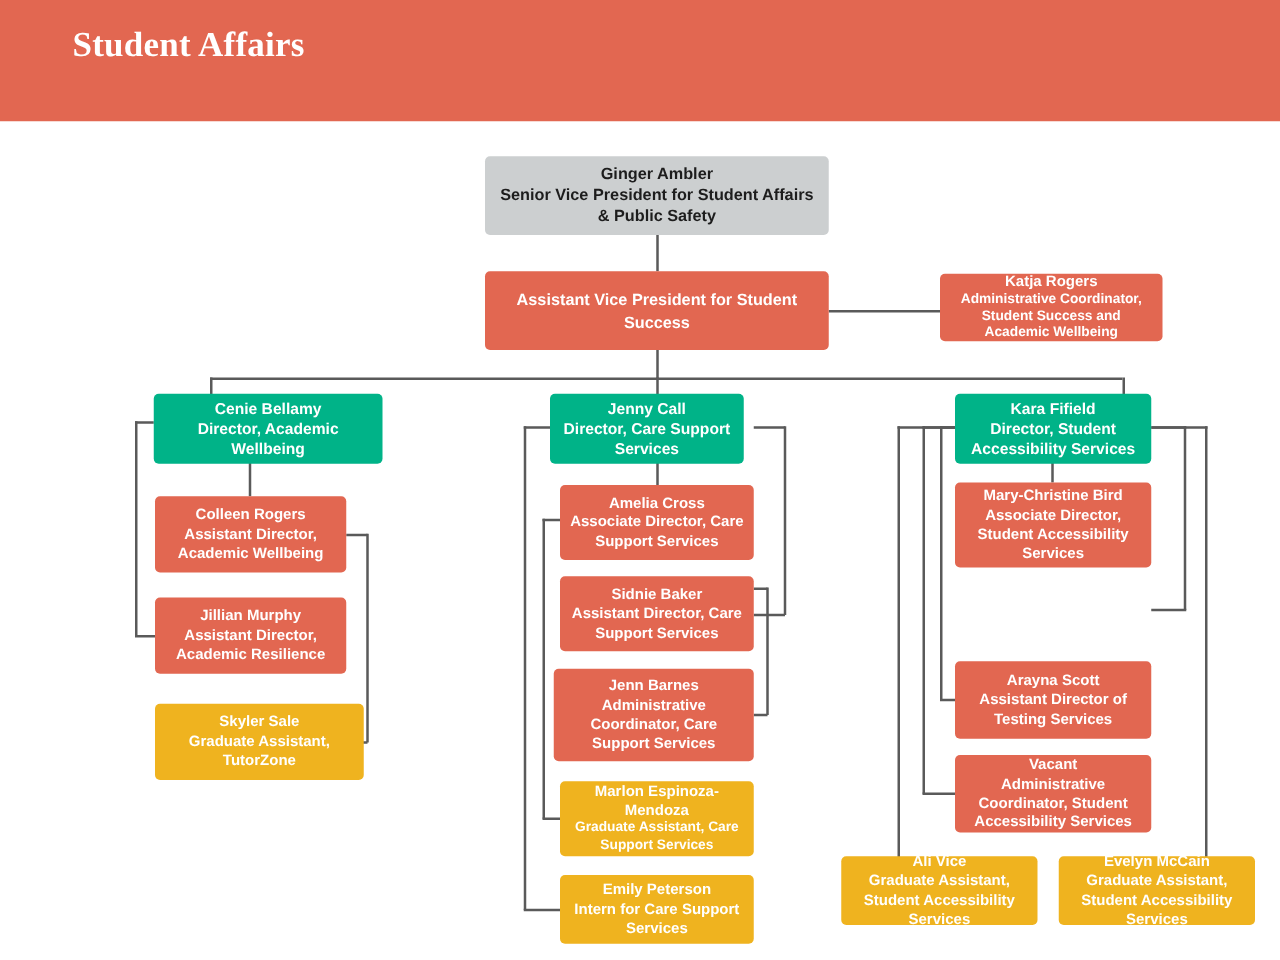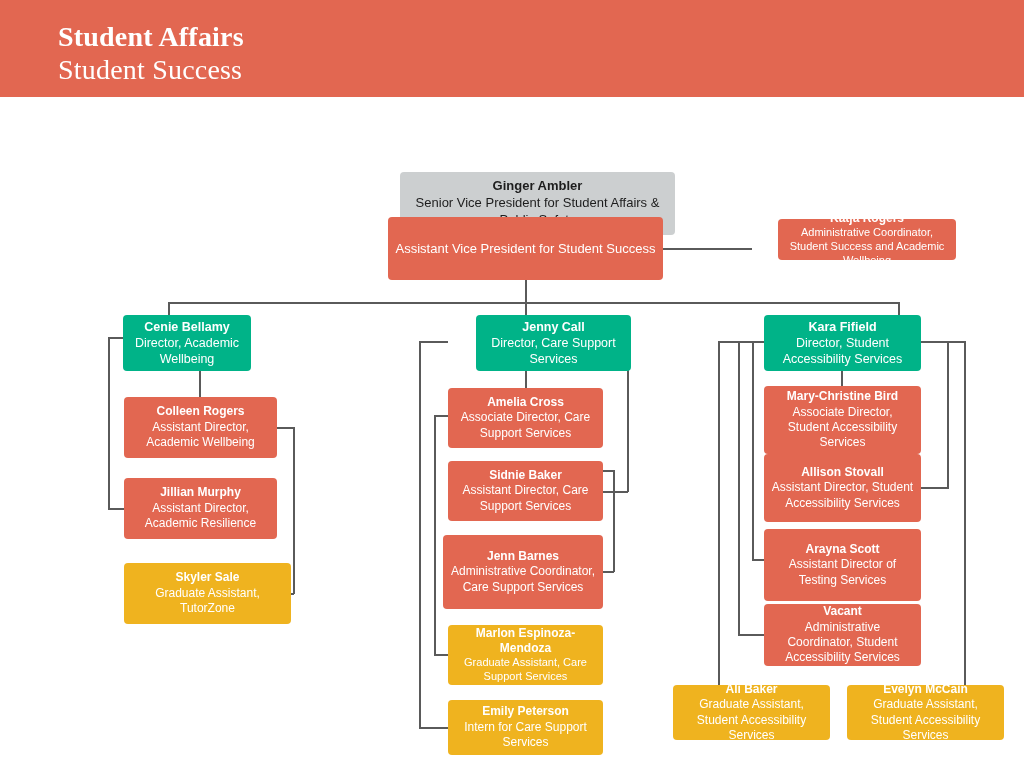--- a/index.html
+++ b/index.html
@@ -74,21 +74,21 @@
     text-align: center;
     padding: 4px 7px;
     z-index: 5;
   }
   .node .node-name {
     font-weight: bold;
     display: block;
     width: 100%;
   }
   .node .node-title {
-    font-weight: normal;
+    font-weight: bold;
     display: block;
     width: 100%;
   }
 
   
   .c-grey   { background: #CCCFD0; color: #1d1d1d; }
   .c-red    { background: #E26751; color: #ffffff; }
   .c-green  { background: #00B388; color: #ffffff; }
   .c-yellow { background: #EFB31F; color: #ffffff; }
 
@@ -107,21 +107,20 @@
   }
   .ln-v { width: 1.6px; }
   .ln-h { height: 1.6px; }
 </style>
 </head>
 <body>
 
 <div id="header-banner">
   <div id="header-title-block">
     <span id="header-line-1">Student Affairs</span>
-    <span id="header-line-2">Student Success</span>
   </div>
 </div>
 
 <div id="chart-canvas">
 
   <div id="connector-layer">
 
     <div class="ln ln-v" style="left:525px; top:188px; height:29px;"></div>
 
     <div class="ln ln-h" style="left:663px; top:248px; width:89px;"></div>
@@ -174,40 +173,40 @@
     <div class="ln ln-h" style="left:752px; top:559px; width:12px;"></div>
 
     <div class="ln ln-h" style="left:738px; top:341px; width:26px;"></div>
     <div class="ln ln-v" style="left:738px; top:341px; height:294px;"></div>
     <div class="ln ln-h" style="left:738px; top:634px; width:26px;"></div>
 
     <div class="ln ln-h" style="left:718px; top:341px; width:46px;"></div>
     <div class="ln ln-v" style="left:718px; top:341px; height:345px;"></div>
   </div>
 
-  <div class="node c-grey s-exec" style="left:400px; top:125px; width:275px; height:63px;margin-top:47px;">
+  <div class="node c-grey s-exec" style="left:388px; top:125px; width:275px; height:63px;">
     <span class="node-name">Ginger Ambler</span>
     <span class="node-title">Senior Vice President for Student Affairs &amp; Public Safety</span>
   </div>
 
   <div class="node c-red s-lead" style="left:388px; top:217px; width:275px; height:63px;">
     <span class="node-title">Assistant Vice President for Student Success</span>
   </div>
 
-  <div class="node c-red s-small" style="left:752px; top:219px; width:178px; height:41px;margin-left:26px;">
+  <div class="node c-red s-small" style="left:752px; top:219px; width:178px; height:54px;">
     <span class="node-name">Katja Rogers</span>
     <span class="node-title">Administrative Coordinator, Student Success and Academic Wellbeing</span>
   </div>
 
-  <div class="node c-green s-dir" style="left:123px; top:315px; width:128px; height:56px;">
+  <div class="node c-green s-dir" style="left:123px; top:315px; width:183px; height:56px;">
     <span class="node-name">Cenie Bellamy</span>
     <span class="node-title">Director, Academic Wellbeing</span>
   </div>
 
-  <div class="node c-green s-dir" style="left:476px; top:315px; width:155px; height:56px;">
+  <div class="node c-green s-dir" style="left:440px; top:315px; width:155px; height:56px;">
     <span class="node-name">Jenny Call</span>
     <span class="node-title">Director, Care Support Services</span>
   </div>
 
   <div class="node c-green s-dir" style="left:764px; top:315px; width:157px; height:56px;">
     <span class="node-name">Kara Fifield</span>
     <span class="node-title">Director, Student Accessibility Services</span>
   </div>
 
   <div class="node c-red s-staff" style="left:124px; top:397px; width:153px; height:61px;">
@@ -248,37 +247,33 @@
   <div class="node c-yellow s-staff" style="left:448px; top:700px; width:155px; height:55px;">
     <span class="node-name">Emily Peterson</span>
     <span class="node-title">Intern for Care Support Services</span>
   </div>
 
   <div class="node c-red s-staff" style="left:764px; top:386px; width:157px; height:68px;">
     <span class="node-name">Mary-Christine Bird</span>
     <span class="node-title">Associate Director, Student Accessibility Services</span>
   </div>
 
-  <div class="node c-red s-staff" style="left:764px; top:454px; width:157px; height:68px;">
-    <span class="node-name">Allison Stovall</span>
-    <span class="node-title">Assistant Director, Student Accessibility Services</span>
-  </div>
-
-  <div class="node c-red s-staff" style="left:764px; top:529px; width:157px; height:72px;">
+
+  <div class="node c-red s-staff" style="left:764px; top:529px; width:157px; height:62px;">
     <span class="node-name">Arayna Scott</span>
     <span class="node-title">Assistant Director of Testing Services</span>
   </div>
 
   <div class="node c-red s-staff" style="left:764px; top:604px; width:157px; height:62px;">
     <span class="node-name">Vacant</span>
     <span class="node-title">Administrative Coordinator, Student Accessibility Services</span>
   </div>
 
   <div class="node c-yellow s-staff" style="left:673px; top:685px; width:157px; height:55px;">
-    <span class="node-name">Ali Baker</span>
+    <span class="node-name">Ali Vice</span>
     <span class="node-title">Graduate Assistant, Student Accessibility Services</span>
   </div>
 
   <div class="node c-yellow s-staff" style="left:847px; top:685px; width:157px; height:55px;justify-content:center;">
     <span class="node-name">Evelyn McCain</span>
     <span class="node-title">Graduate Assistant, Student Accessibility Services</span>
   </div>
 
 </div>
 

